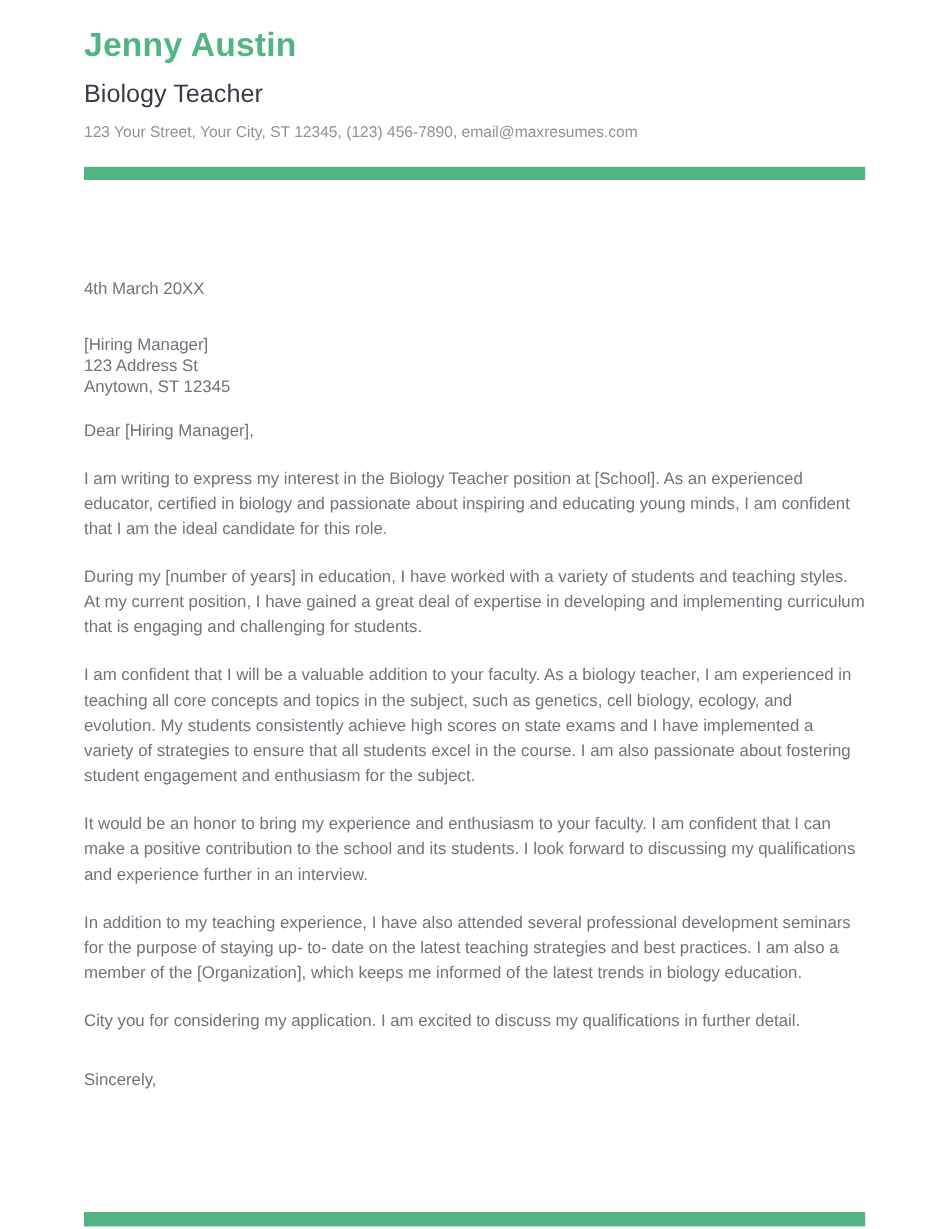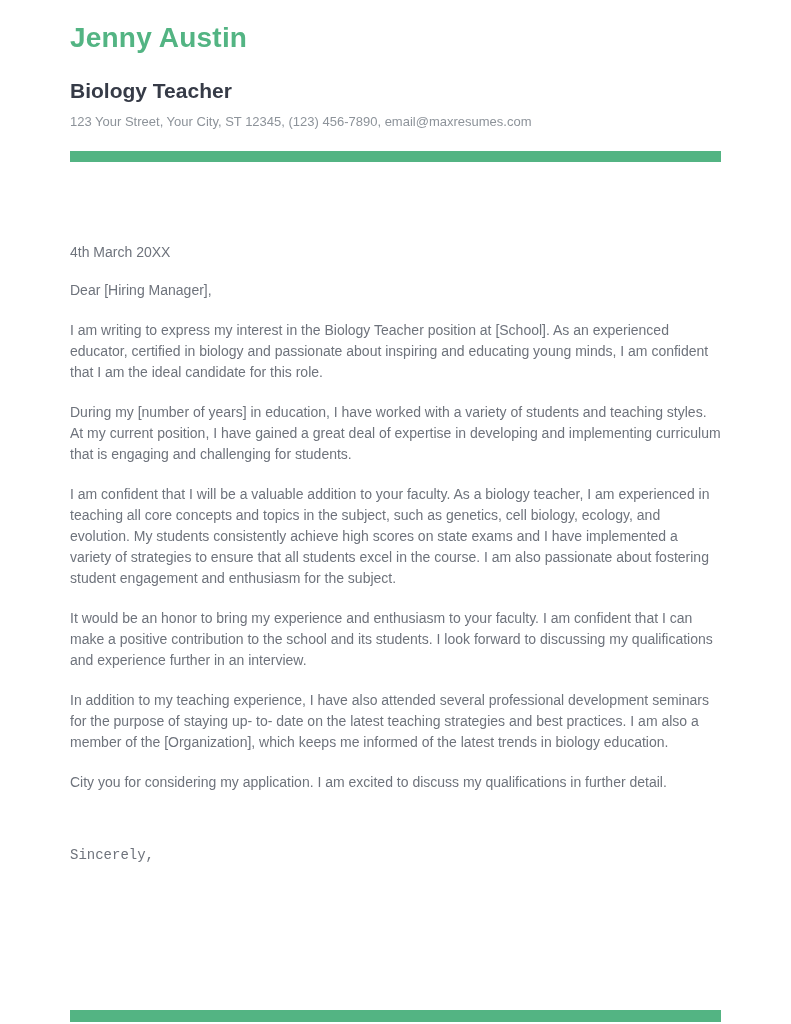--- a/index.html
+++ b/index.html
@@ -20,24 +20,24 @@
   }
   .name-heading {
     margin: 0;
     font-size: 28px;
     line-height: 1.15;
     font-weight: bold;
     letter-spacing: 0.2px;
     color: var(--accent-green, #53b483);
   }
   .job-title {
-    margin: 25px 0 0 0;
+    margin: 13px 0 0 0;
     font-size: 21px;
     line-height: 1.15;
-    font-weight: bold;
+    font-weight: normal;
     color: var(--heading-dark, #363b47);
   }
   .contact-line {
     margin: 11px 0 0 0;
     font-size: 13px;
     line-height: 1.2;
     color: var(--contact-gray, #8d939a);
   }
   .divider-bar {
     margin-top: 21px;
@@ -63,25 +63,24 @@
     line-height: 21px;
     color: var(--body-text-gray, #6e737c);
   }
   .body-paragraph {
     margin: 19px 0 0 0;
     font-size: 14px;
     line-height: 21px;
     color: var(--body-text-gray, #6e737c);
   }
   .closing {
-    margin: 52px 0 0 0;
+    margin: 28px 0 0 0;
     font-size: 14px;
     line-height: 21px;
     color: var(--body-text-gray, #6e737c);
-    font-family: Liberation Mono, monospace;
   }
   .signature-name {
     margin: 52px 0 0 0;
     font-size: 19px;
     line-height: 1.15;
     font-weight: bold;
     letter-spacing: 0.2px;
     color: var(--accent-green, #53b483);
   }
   .footer-bar {
@@ -101,20 +100,25 @@
   <header>
     <h1 class="name-heading">Jenny Austin</h1>
     <h2 class="job-title">Biology Teacher</h2>
     <p class="contact-line">123 Your Street, Your City, ST 12345, (123) 456-7890, email@maxresumes.com</p>
     <div class="divider-bar"></div>
   </header>
 
   <main>
     <p class="date-line">4th March 20XX</p>
 
+    <div class="recipient-block">
+      <div>[Hiring Manager]</div>
+      <div>123 Address St</div>
+      <div>Anytown, ST 12345</div>
+    </div>
 
     <p class="salutation">Dear [Hiring Manager],</p>
 
     <p class="body-paragraph">I am writing to express my interest in the Biology Teacher position at [School]. As an experienced educator, certified in biology and passionate about inspiring and educating young minds, I am confident that I am the ideal candidate for this role.</p>
     <p class="body-paragraph">During my [number of years] in education, I have worked with a variety of students and teaching styles. At my current position, I have gained a great deal of expertise in developing and implementing curriculum that is engaging and challenging for students.</p>
     <p class="body-paragraph">I am confident that I will be a valuable addition to your faculty. As a biology teacher, I am experienced in teaching all core concepts and topics in the subject, such as genetics, cell biology, ecology, and evolution. My students consistently achieve high scores on state exams and I have implemented a variety of strategies to ensure that all students excel in the course. I am also passionate about fostering student engagement and enthusiasm for the subject.</p>
     <p class="body-paragraph">It would be an honor to bring my experience and enthusiasm to your faculty. I am confident that I can make a positive contribution to the school and its students. I look forward to discussing my qualifications and experience further in an interview.</p>
     <p class="body-paragraph">In addition to my teaching experience, I have also attended several professional development seminars for the purpose of staying up- to- date on the latest teaching strategies and best practices. I am also a member of the [Organization], which keeps me informed of the latest trends in biology education.</p>
     <p class="body-paragraph">City you for considering my application. I am excited to discuss my qualifications in further detail.</p>
 

